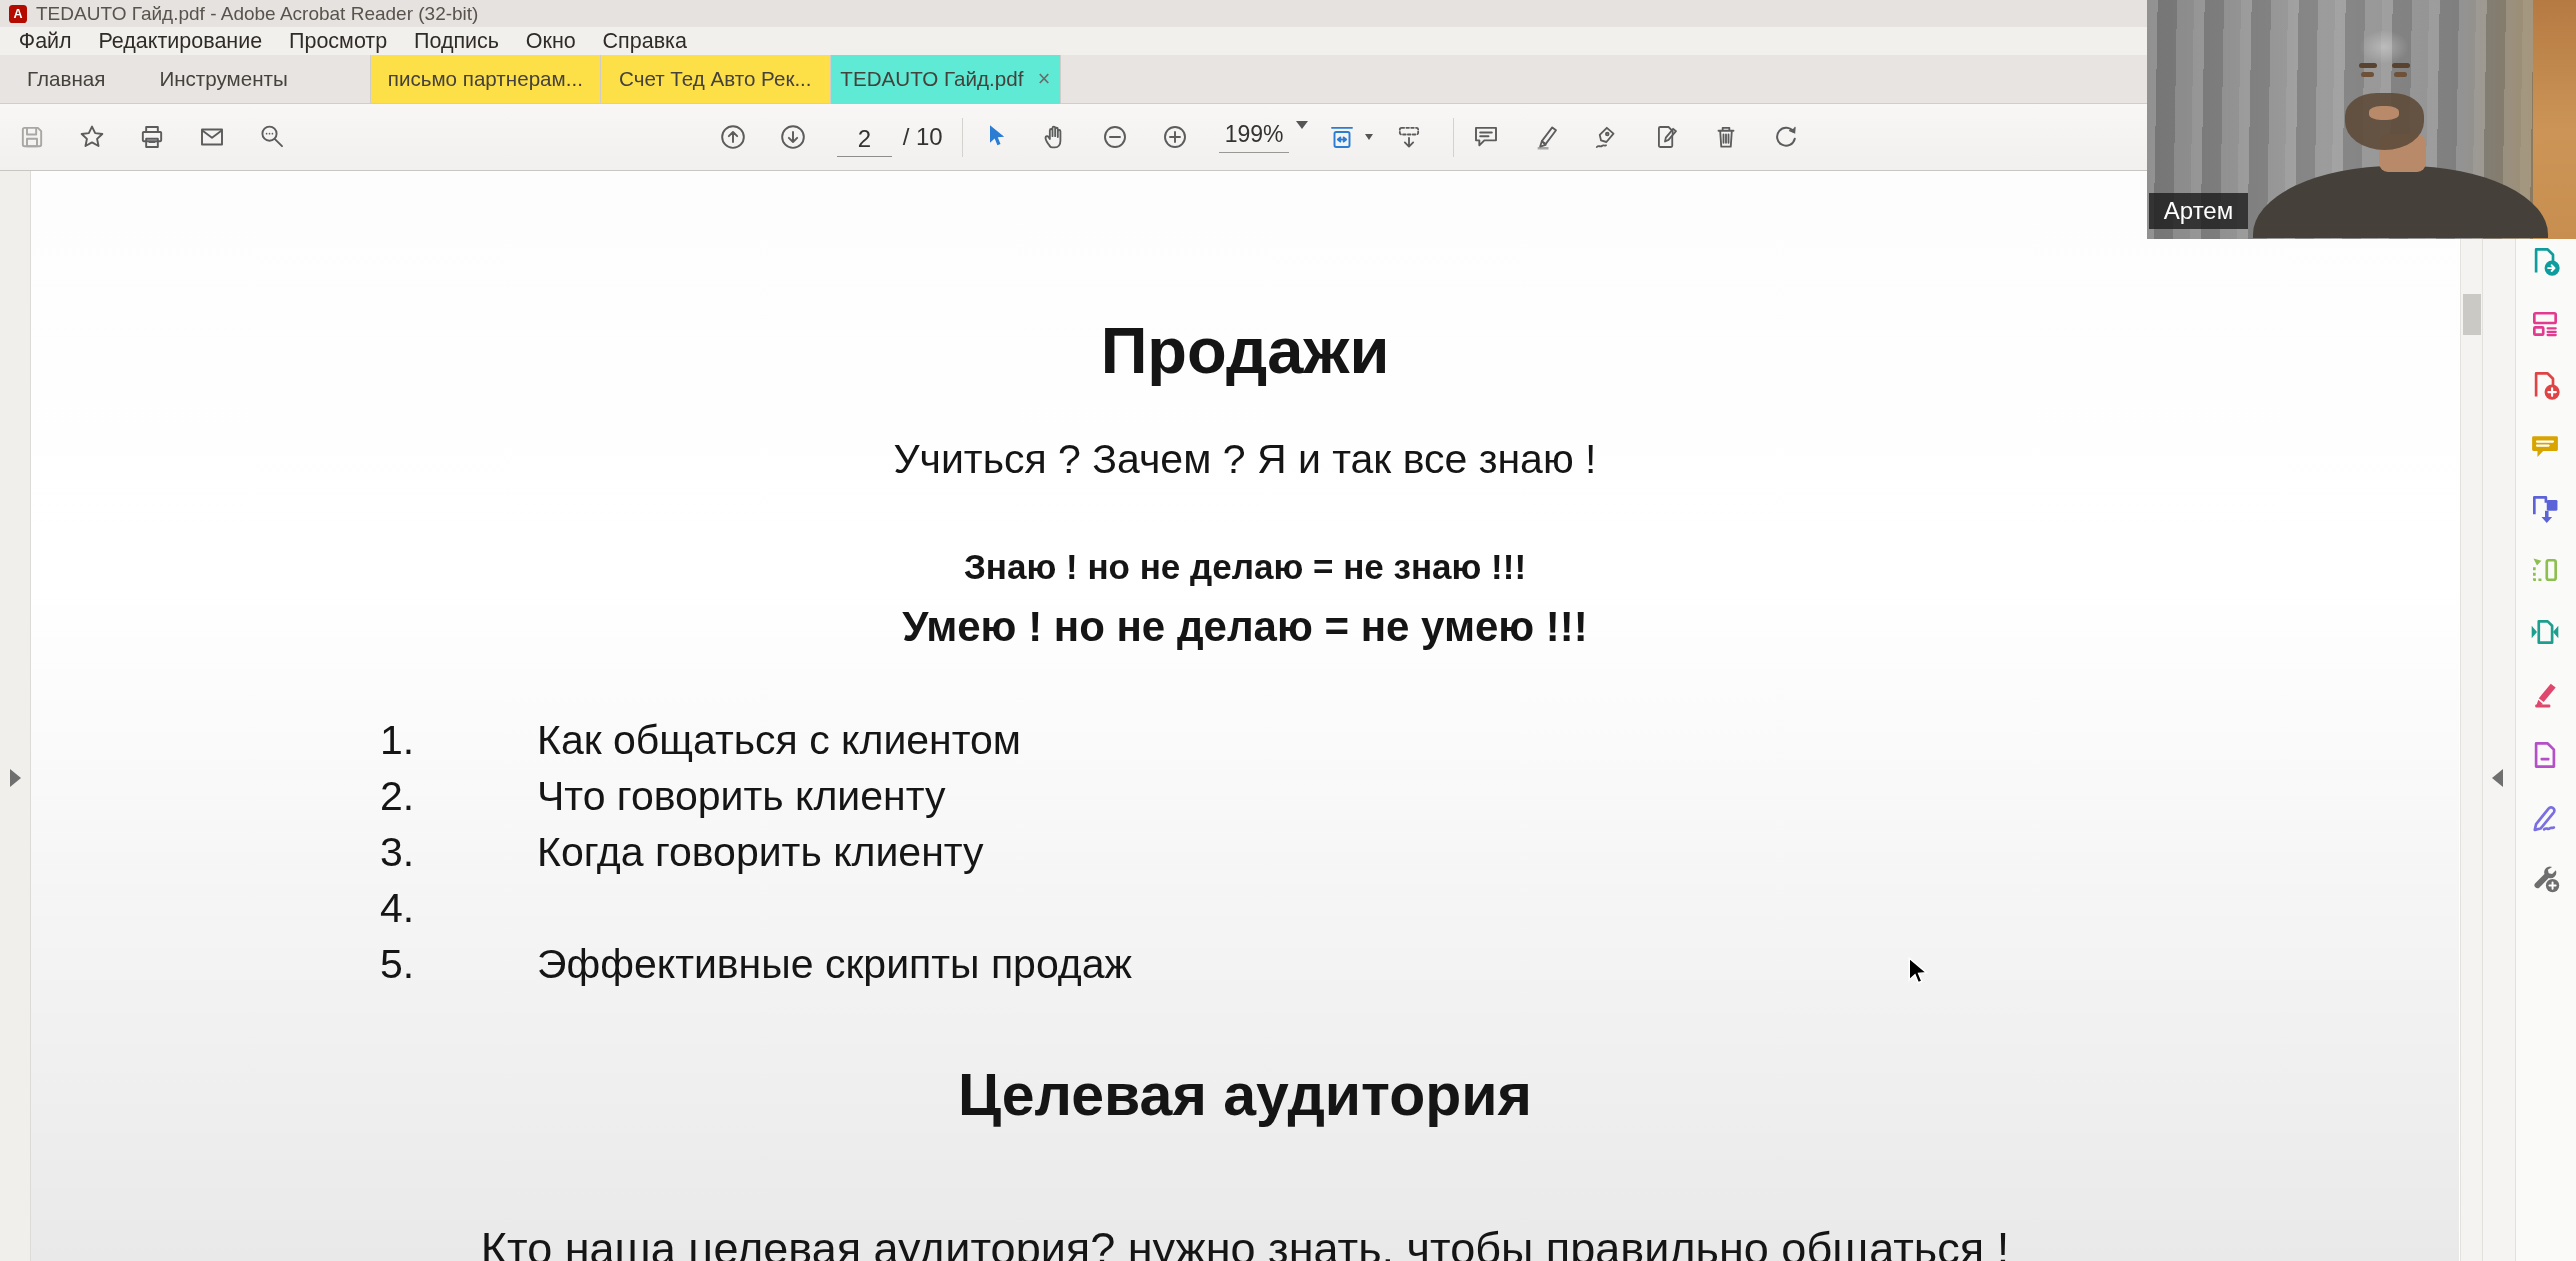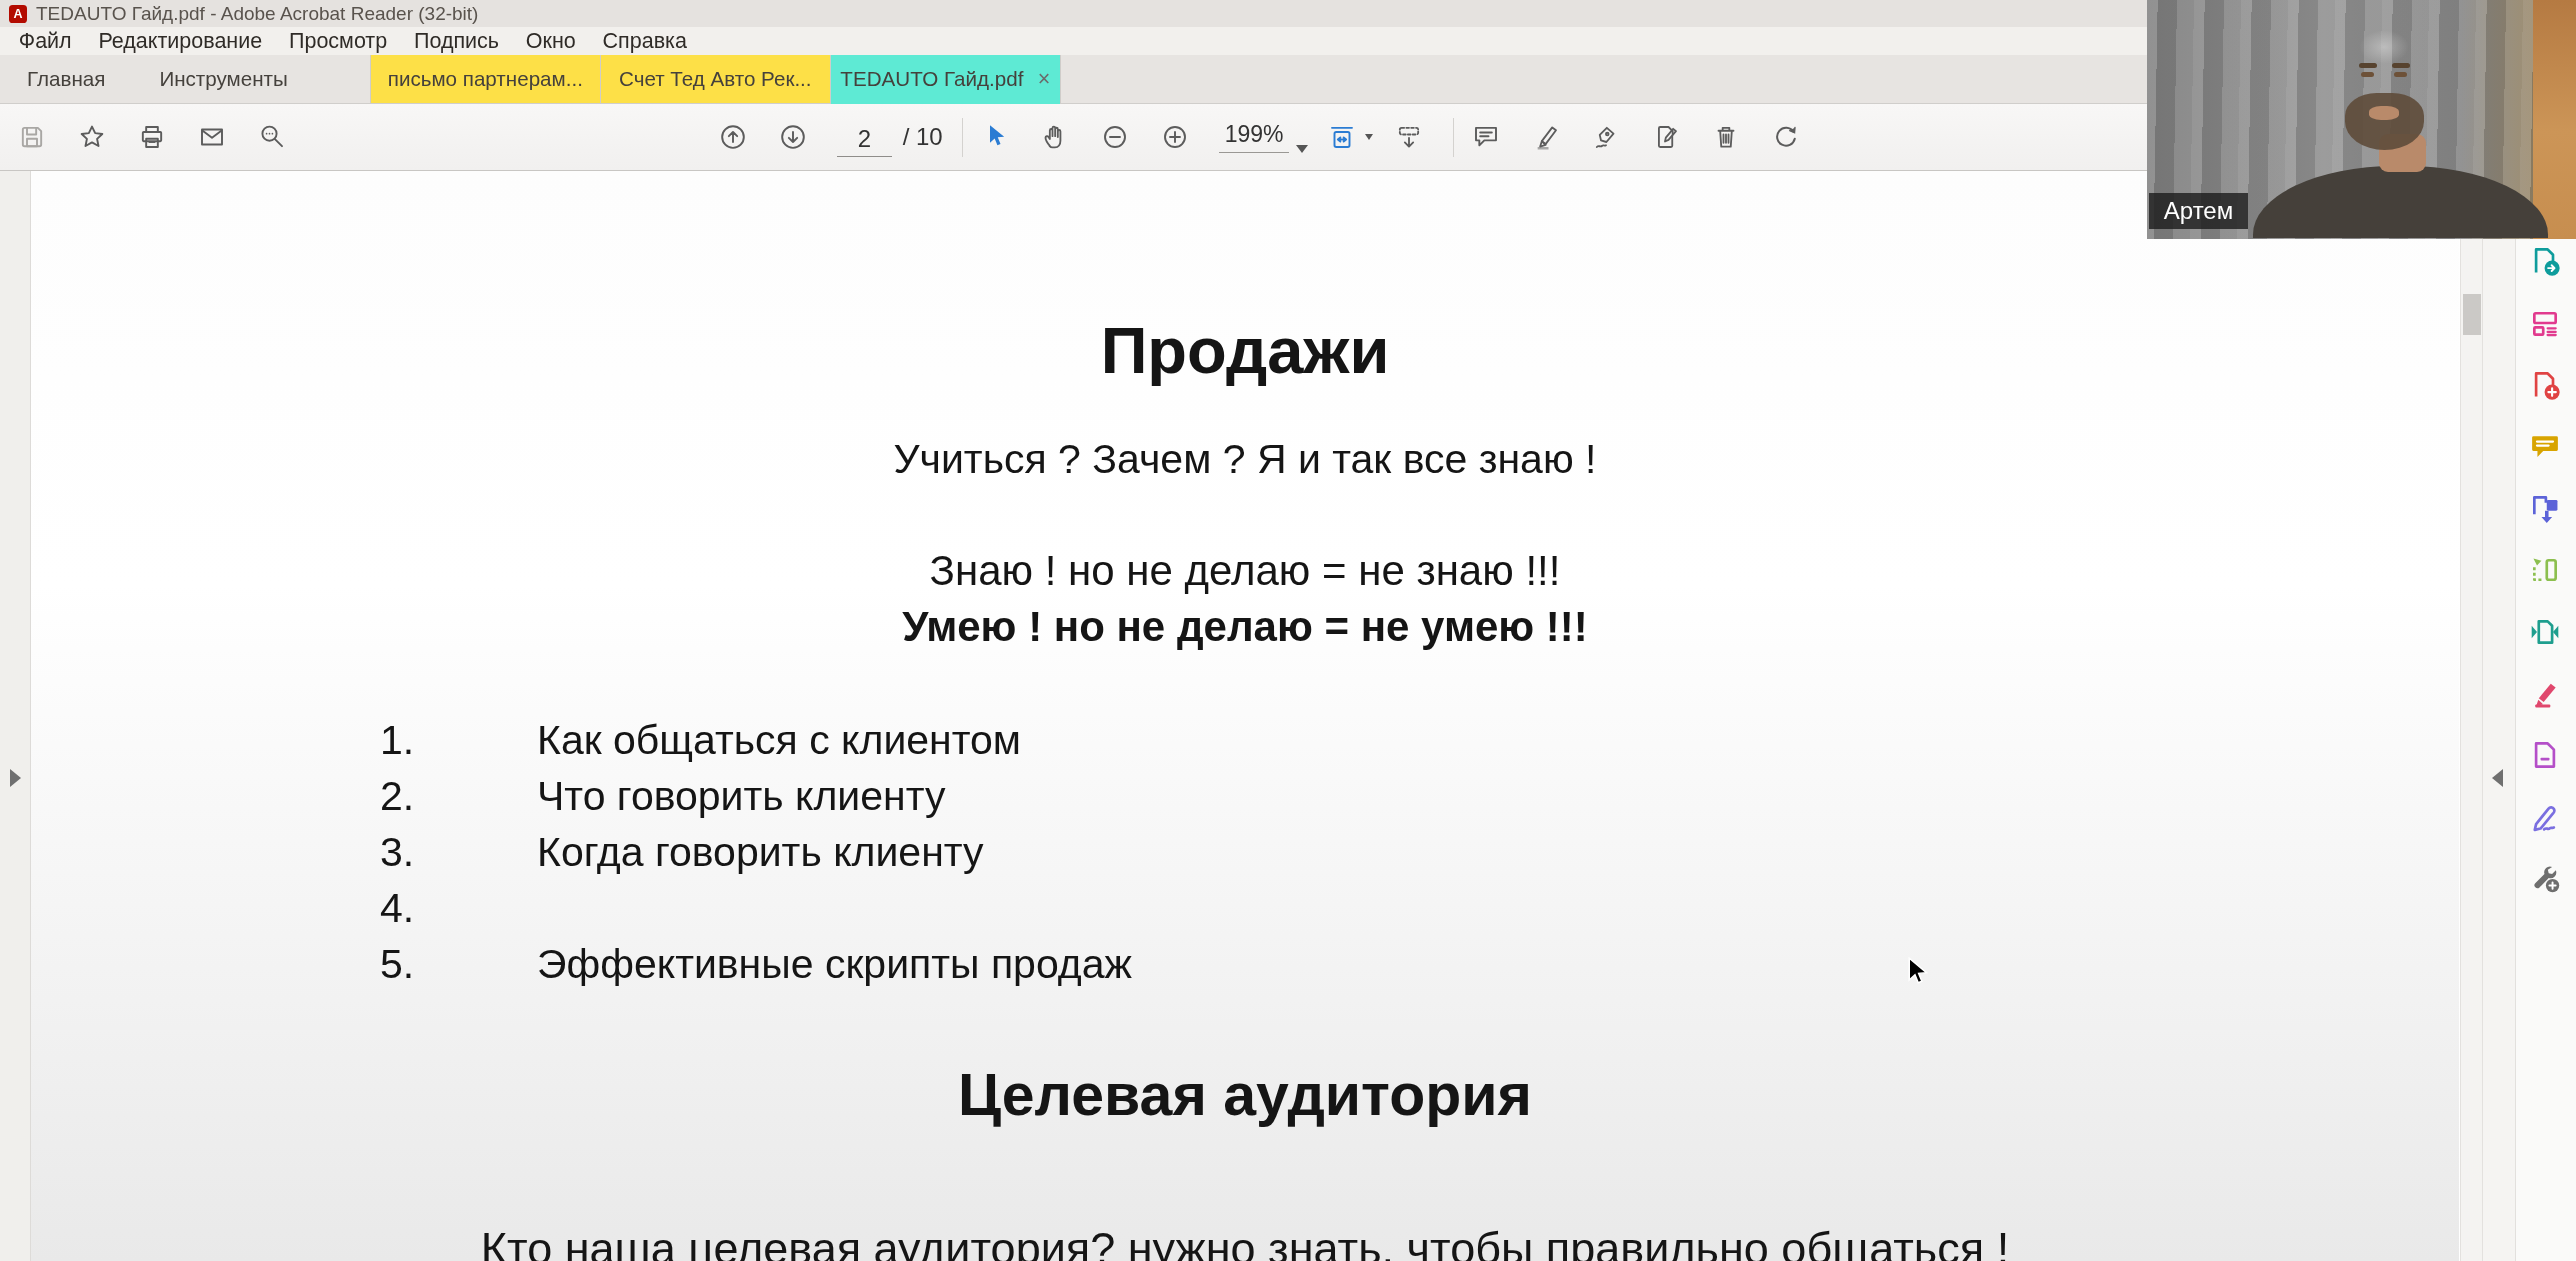--- a/index.html
+++ b/index.html
@@ -32,36 +32,36 @@
   .toolbar{left:0;top:104px;width:2576px;height:67px;background:linear-gradient(#f8f7f6,#f1f0ef);
            border-bottom:0.9px solid #c8c6c3;display:flex;align-items:center;padding-left:16px;box-sizing:border-box;}
   .tbi{width:32px;height:32px;margin-right:28px;display:flex;align-items:center;justify-content:center;color:#5c5c5c;flex:none;}
   .tbi svg{width:30px;height:30px;}
   .tbi.dim{color:#a9a7a4;}
   .tbi.blue{color:#2b7cd3;}
   .tb-sep{width:0.9px;height:39px;background:#d4d2cf;margin:0 16px 0 0;flex:none;}
   .page-box{width:55px;height:36px;border-bottom:1.8px solid #8f8d8a;display:flex;align-items:flex-end;
             justify-content:center;font-size:24px;color:#333;margin-right:10.7px;padding-bottom:2.7px;flex:none;}
   .page-total{font-size:24px;color:#333;margin-right:19.7px;flex:none;}
-  .zoom-box{display:flex;align-items:flex-end;margin-right:18px;flex:none;}
+  .zoom-box{display:flex;align-items:flex-start;margin-right:18px;flex:none;}
   .zoom-val{font-size:23px;color:#333;border-bottom:0.9px solid #9a9894;padding:0 5.4px 3.6px 5.4px;}
   .caret{width:0;height:0;border-left:6.3px solid transparent;border-right:6.3px solid transparent;
          border-top:8px solid #555;margin-left:7.2px;}
   .caret.small{border-left-width:4.5px;border-right-width:4.5px;border-top-width:6.3px;margin-left:3.6px;}
 
   
   .left-strip{left:0;top:171px;width:31px;height:1090px;background:#f0efec;border-right:0.9px solid #dddbd8;box-sizing:border-box;}
   .expand-arrow{position:absolute;left:9.8px;top:598px;width:0;height:0;border-top:9px solid transparent;
                 border-bottom:9px solid transparent;border-left:11.6px solid #6f6f6f;}
   .doc{left:31px;top:171px;width:2428px;height:1090px;overflow:hidden;color:#151515;
        background:linear-gradient(#fdfdfd 0%,#ffffff 38%,#f2f2f2 76%,#e9e9e9 100%);}
   .doc-center{position:absolute;left:0;right:0;text-align:center;}
   .doc-h1{top:142px;font-size:65px;font-weight:bold;}
   .doc-sub{top:265px;font-size:41px;}
-  .doc-b1{top:376px;font-size:42px;font-weight:normal;}
+  .doc-b1{top:376px;font-size:35px;font-weight:bold;}
   .doc-b2{top:432px;font-size:42px;font-weight:bold;}
   .doc-list{position:absolute;left:349px;top:541px;font-size:41px;}
   .doc-li{display:flex;height:56px;align-items:center;}
   .doc-li .num{width:157px;}
   .doc-h2{top:890px;font-size:59px;font-weight:bold;}
   .doc-bottom{top:1052px;font-size:45px;white-space:nowrap;}
 
   .scrollbar{left:2460px;top:171px;width:23px;height:1090px;background:#f4f3f1;
              border-left:0.9px solid #e3e1de;border-right:0.9px solid #e3e1de;box-sizing:border-box;}
   .scroll-thumb{position:absolute;left:1.8px;top:123px;width:18px;height:41px;background:#cbc9c6;}

